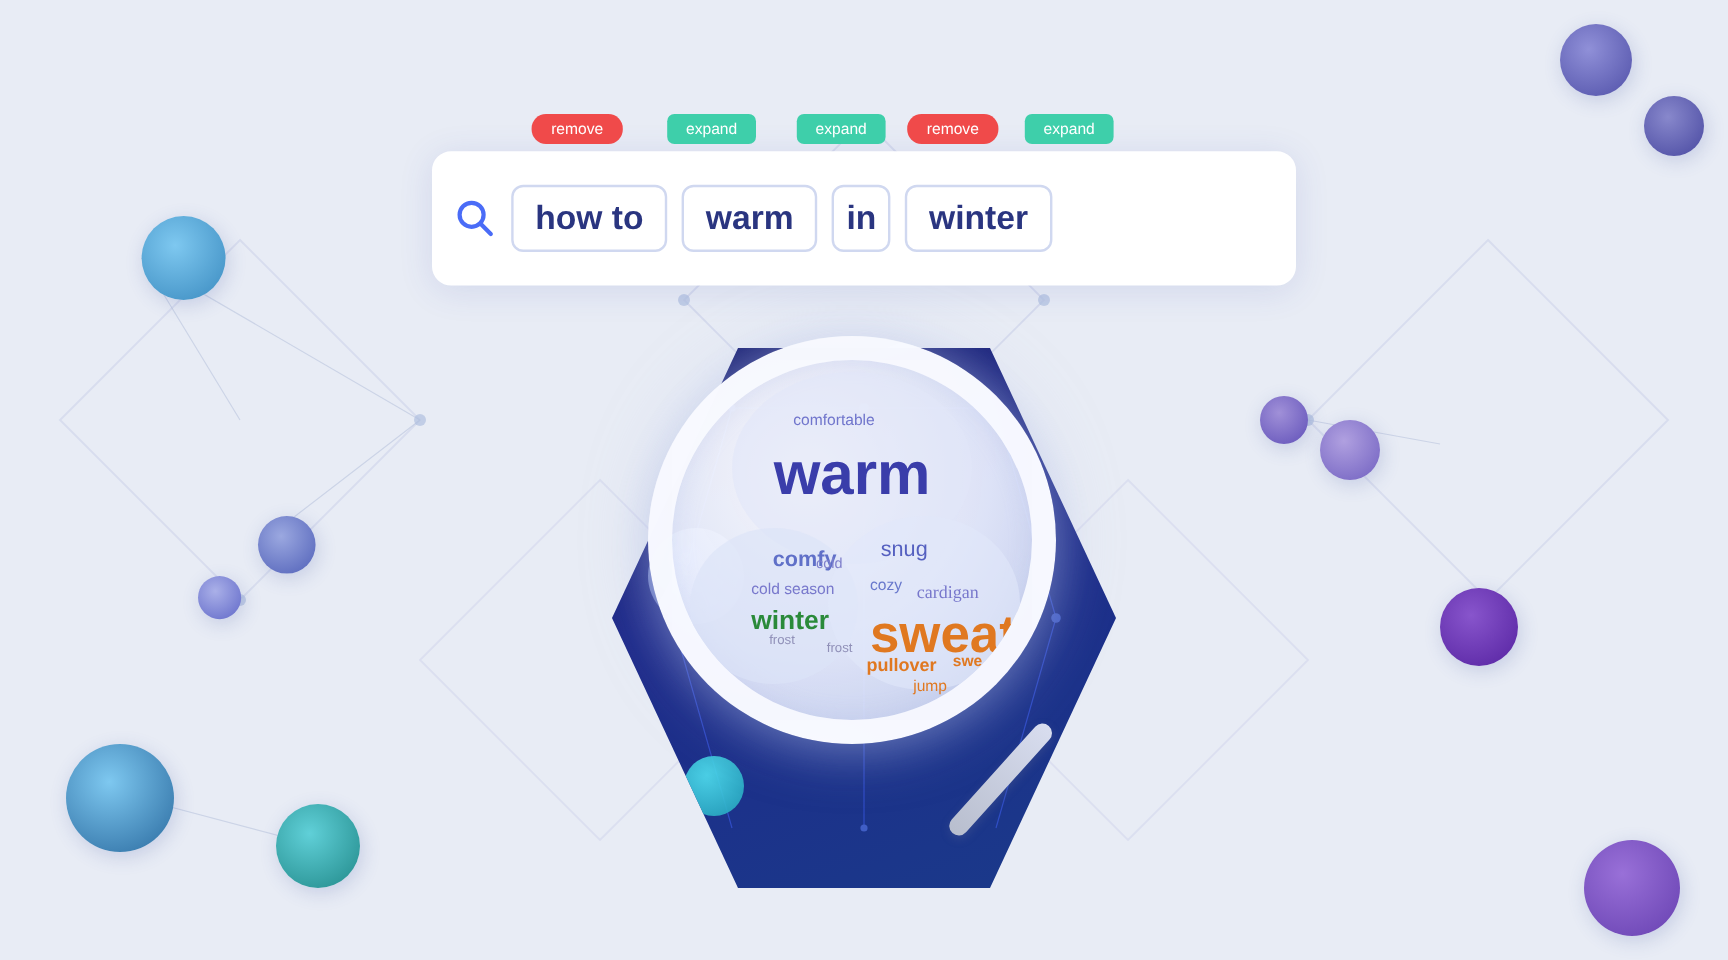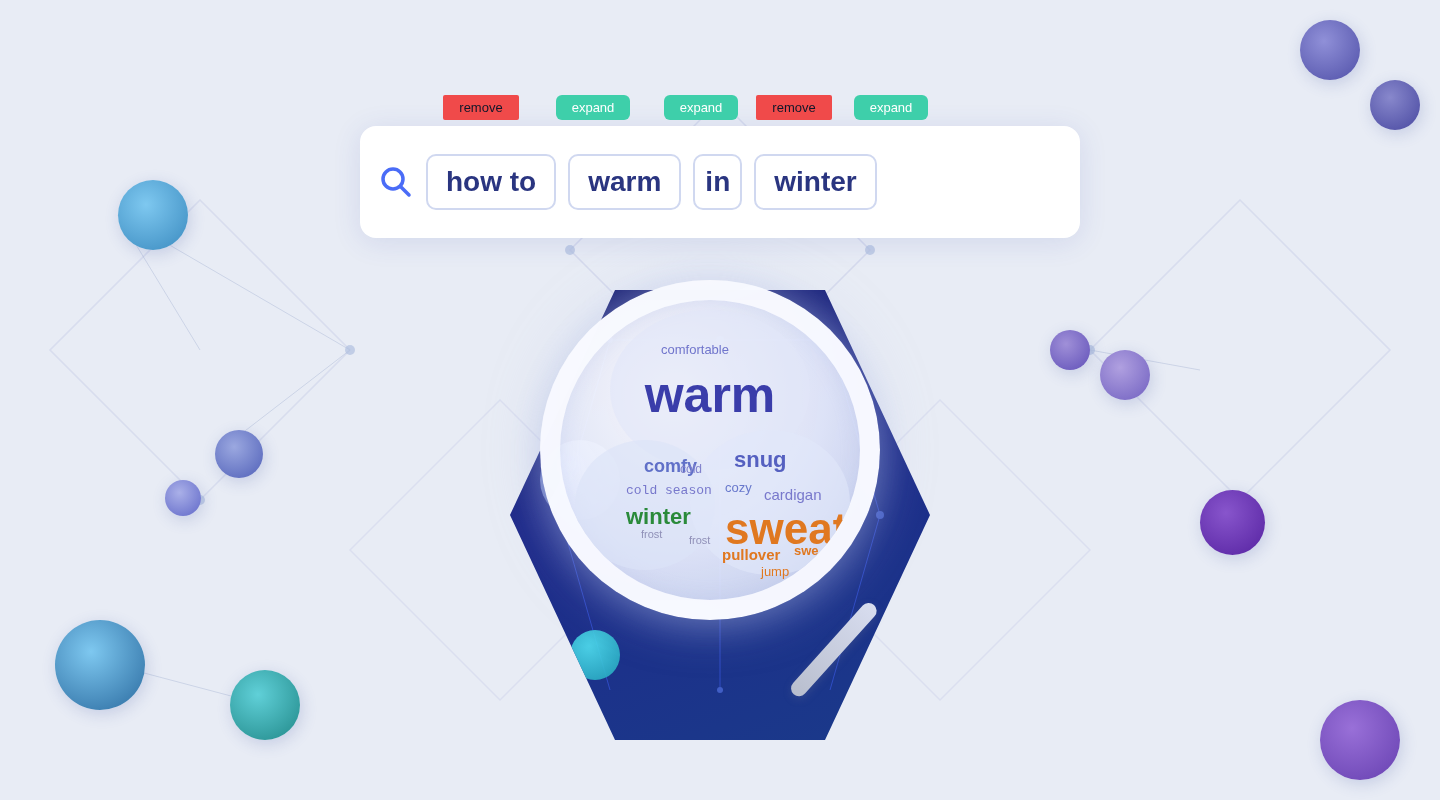--- a/index.html
+++ b/index.html
@@ -22,23 +22,23 @@
 
     
     .sphere {
       position: absolute;
       border-radius: 50%;
       z-index: 1;
     }
 
     .btn-remove {
       background: #f04a4a;
-      color: #0f172a;
+      color: #ffffff;
       border: none;
-      border-radius: 2px;
+      border-radius: 12px;
       padding: 5px 16px;
       font-size: 13px;
       cursor: pointer;
       font-weight: 500;
     }
 
     .btn-expand {
       background: #3ecfaa;
       color: white;
       border: none;
@@ -217,25 +217,25 @@
 
         <div style="position:absolute; width:200px; height:160px; border-radius:50%; background: rgba(225,230,248,0.6); top: 10px; left: 50%; transform: translateX(-50%);"></div>
 
         <div style="position:absolute; width:140px; height:130px; border-radius:50%; background: rgba(220,228,248,0.65); bottom: 30px; left: 15px;"></div>
 
         <div style="position:absolute; width:160px; height:145px; border-radius:50%; background: rgba(225,232,250,0.6); bottom: 25px; right: 10px;"></div>
 
         <span style="position:absolute; font-size:13px; color:#7075cc; font-weight:500; top:14%; left:45%; transform:translateX(-50%);">comfortable</span>
         <span style="position:absolute; font-size:50px; color:#3a3daa; font-weight:800; top:22%; left:50%; transform:translateX(-50%);">warm</span>
         <span style="position:absolute; font-size:18px; color:#6070c8; font-weight:600; top:52%; left:28%;">comfy</span>
-        <span style="position:absolute; font-size:22px; color:#5560c0; font-weight:700; top:49%; left:58%;">snug</span>
+        <span style="position:absolute; font-size:18px; color:#5560c0; font-weight:400; top:49%; left:58%;">snug</span>
         <span style="position:absolute; font-size:13px; color:#6878cc; font-weight:400; top:60%; left:55%;">cozy</span>
-        <span style="position:absolute; font-size:15px; color:#7878cc; font-weight:500; top:62%; left:68%;">cardigan</span>
+        <span style="position:absolute; font-size:15px; color:#7878cc; font-weight:500; top:62%; left:68%;font-family:Liberation Serif, serif;">cardigan</span>
         <span style="position:absolute; font-size:12px; color:#8080cc; font-weight:500; top:54%; left:40%;">cold</span>
-        <span style="position:absolute; font-size:13px; color:#7878cc; font-weight:500; top:61%; left:22%;font-family:Liberation Mono, monospace;">cold season</span>
+        <span style="position:absolute; font-size:13px; color:#7878cc; font-weight:500; top:61%; left:22%;">cold season</span>
         <span style="position:absolute; font-size:22px; color:#2a8a3a; font-weight:800; top:68%; left:22%;">winter</span>
         <span style="position:absolute; font-size:44px; color:#e07820; font-weight:800; top:68%; left:55%;">sweater</span>
         <span style="position:absolute; font-size:11px; color:#9090b8; font-weight:500; top:76%; left:27%;">frost</span>
         <span style="position:absolute; font-size:11px; color:#9090b8; font-weight:500; top:78%; left:43%;">frost</span>
         <span style="position:absolute; font-size:15px; color:#e07820; font-weight:600; top:82%; left:54%;">pullover</span>
         <span style="position:absolute; font-size:13px; color:#e07820; font-weight:600; top:81%; left:78%;">swe</span>
         <span style="position:absolute; font-size:13px; color:#e07820; font-weight:400; top:88%; left:67%;">jump</span>
       </div>
     </div>
 

